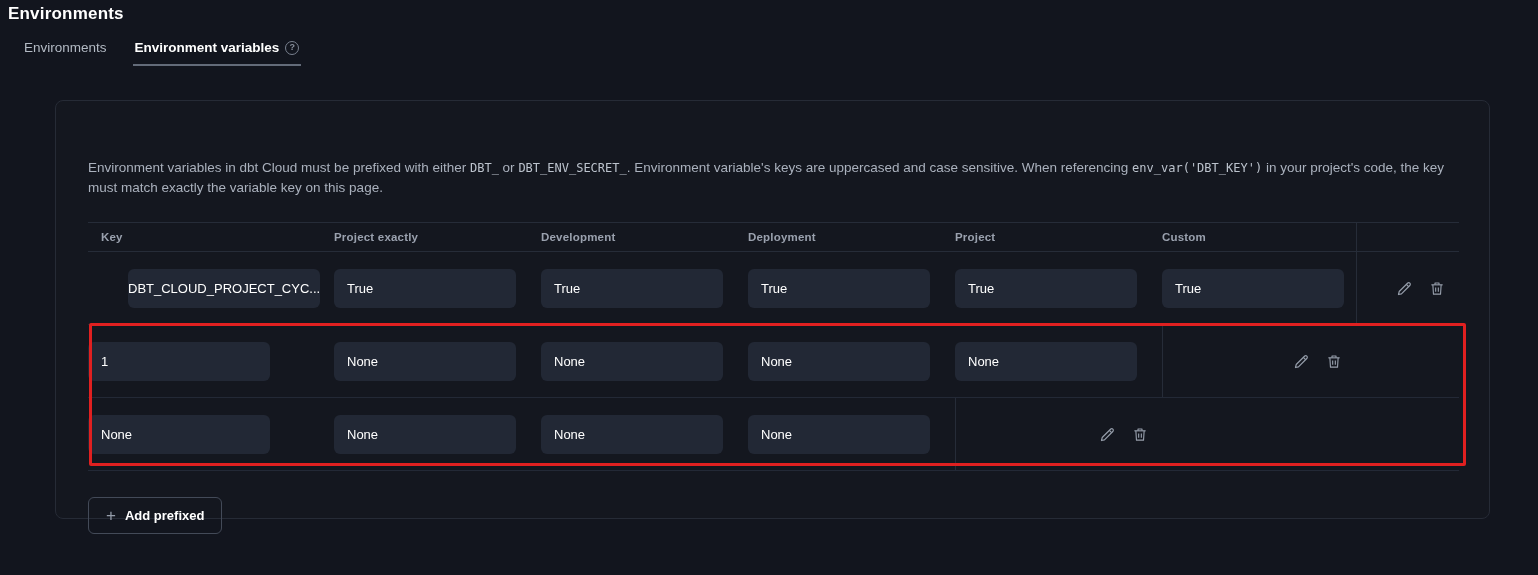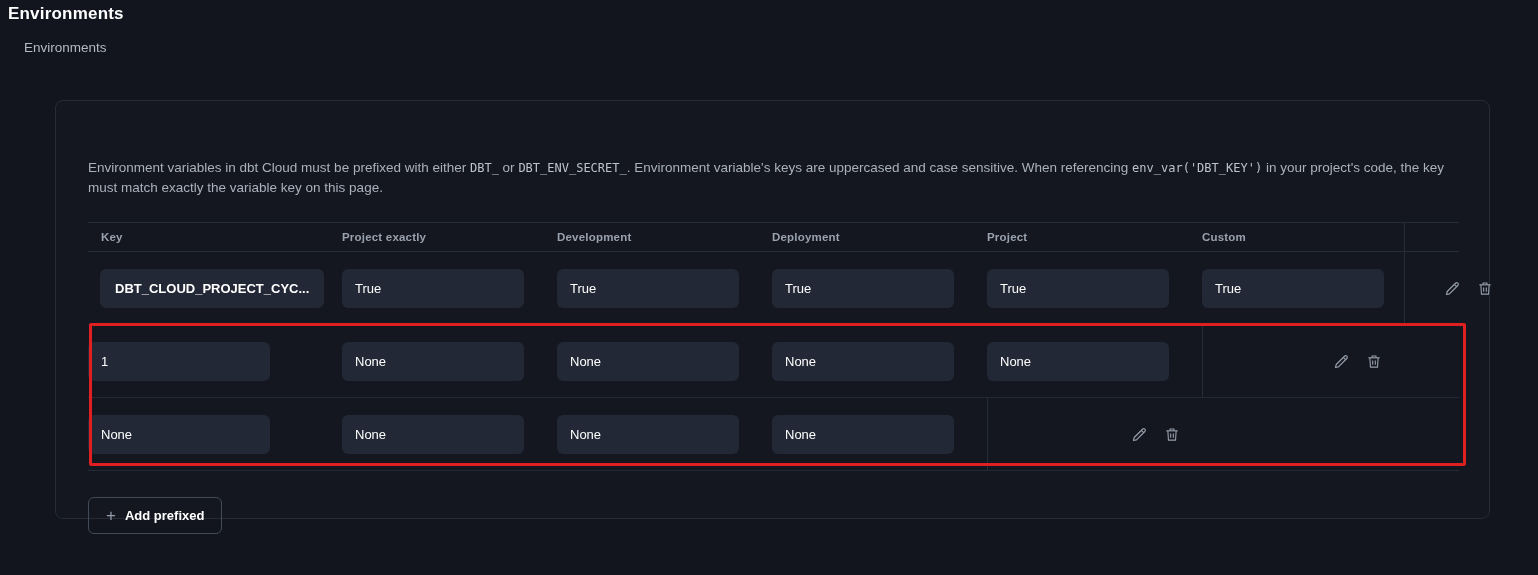--- a/index.html
+++ b/index.html
@@ -41,38 +41,37 @@
   }
   .note code {
     font-family:"DejaVu Sans Mono","Liberation Mono",monospace;
     font-size:12px; color:#bcc3cd;
   }
   .table { margin-top:24px; width:1371px; position:relative; }
   .trow {
     display:grid;
     grid-template-columns:246px 207px 207px 207px 207px 194px 103px;
     align-items:center;
-    gap:8px;
   }
   .thead {
     height:30px; border-top:1px solid #262c38; border-bottom:1px solid #262c38;
   }
   .thead .th {
     font-size:11.5px; font-weight:700; color:#9aa1ae; letter-spacing:.2px;
     align-self:center;
   }
   .th-key { padding-left:13px; }
   .tbody-row { height:73px; border-bottom:1px solid #232936; }
   .cell-key { padding-left:12px; }
   .pill {
     background:#222835; border-radius:6px; height:39px;
     display:flex; align-items:center; font-size:13px; color:#ffffff;
     cursor:pointer;
   }
-  .key-pill { width:fit-content; max-width:226px; padding:0 15px; font-weight:700; }
+  .key-pill { width:fit-content; max-width:226px; padding:0 0; font-weight:400;margin-left:28px; }
   .value-pill { width:182px; padding:0 13px; }
   .cell-actions {
     height:100%; display:flex; align-items:center; justify-content:flex-end;
     gap:13px; padding-right:12px; border-left:1px solid #262c38;
   }
   .thead .cell-actions { border-left:1px solid #262c38; }
   .icon-btn {
     background:none; border:none; color:#969eab; cursor:pointer;
     width:20px; height:20px; display:flex; align-items:center; justify-content:center;
     padding:0;
@@ -93,20 +92,24 @@
   .plus-glyph { color:#959daa; font-size:17px; font-weight:400; line-height:1; }
 </style>
 </head>
 <body>
 
 <h1 class="page-title">Environments</h1>
 
 <div class="tabs">
   <div class="tab">
     <span>Environments</span>
+  </div>
+  <div class="tab active">
+    <span>Environment variables</span>
+    <span class="help-icon">?</span>
   </div>
 </div>
 
 <div class="card">
 
   <p class="note"><span>Environment variables in dbt Cloud must be prefixed with either </span><code>DBT_</code><span> or </span><code>DBT_ENV_SECRET_</code><span>. Environment variable's keys are uppercased and case sensitive. When referencing </span><code>env_var('DBT_KEY')</code><span> in your project's code, the key must match exactly the variable key on this page.</span></p>
 
   <div class="table">
 
     <div class="trow thead">

